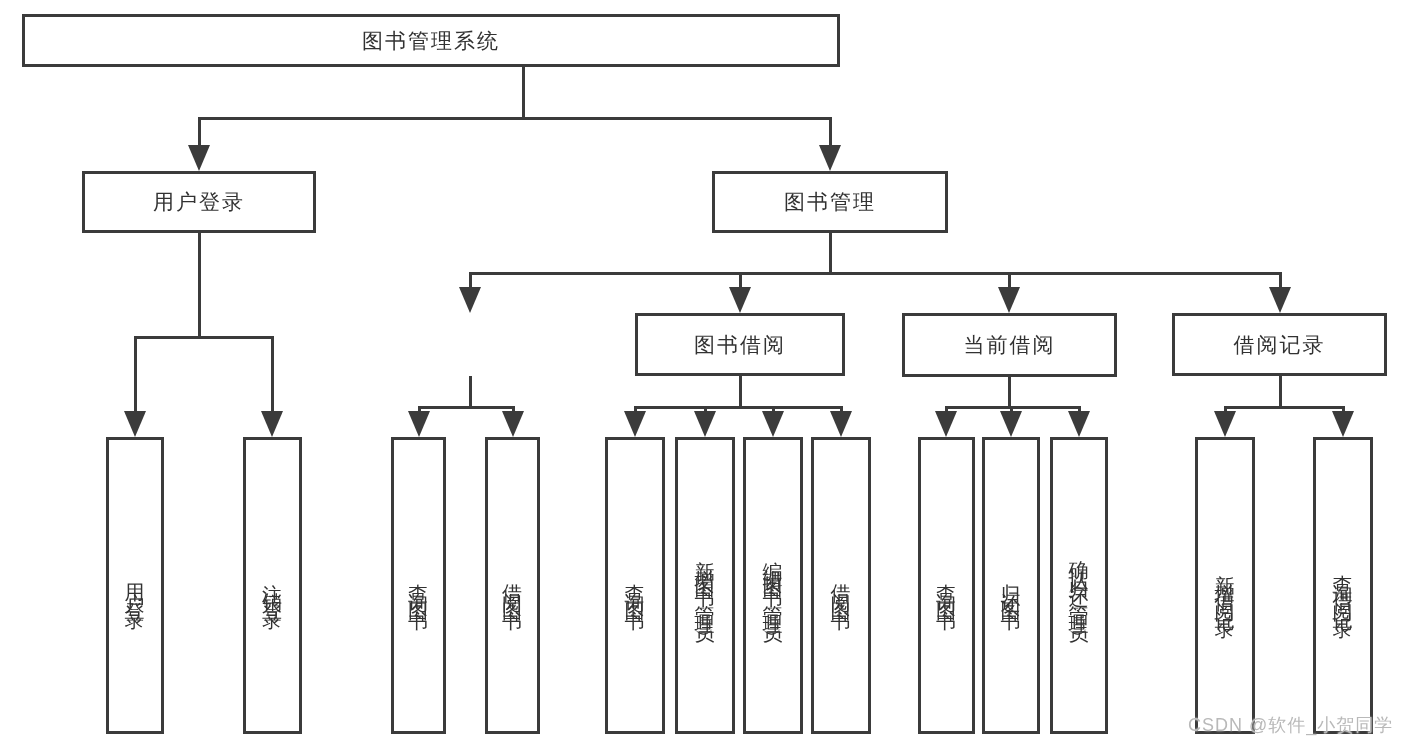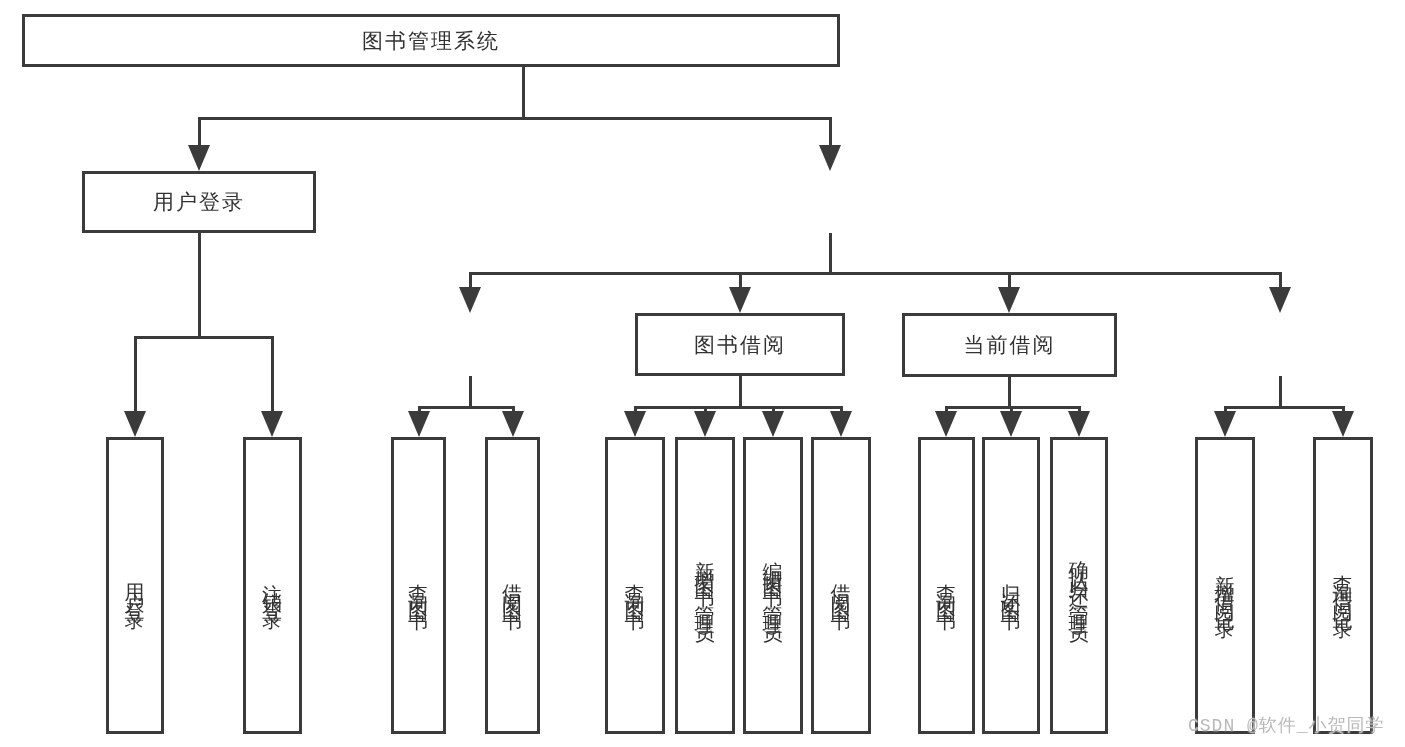--- a/index.html
+++ b/index.html
@@ -53,38 +53,38 @@
   }
   .watermark{
     position:absolute;
     left:1188px;top:713px;
     font-size:18px;
     letter-spacing:1px;
     color:var(--wm);
     text-shadow:0 0 2px #ffffff;
     z-index:5;
     white-space:nowrap;
-    font-family:Liberation Mono, monospace;
   }
 </style>
 </head>
 <body>
 
 <div id="canvas">
 
   <div class="node" style="left:22px;top:14px;width:818px;height:53px">图书管理系统</div>
 
   <div class="line v" style="left:521.5px;top:67px;height:50px"></div>
   <div class="line h" style="left:197.5px;top:117px;width:634px"></div>
   <div class="line v" style="left:197.5px;top:117px;height:30px"></div>
   <div class="line v" style="left:828.5px;top:117px;height:30px"></div>
   <div class="arrow" style="left:188px;top:145px"></div>
   <div class="arrow" style="left:819px;top:145px"></div>
 
   <div class="node" style="left:82px;top:171px;width:234px;height:62px">用户登录</div>
+  <div class="node" style="left:712px;top:171px;width:236px;height:62px">图书管理</div>
 
   <div class="line v" style="left:197.5px;top:233px;height:106px"></div>
   <div class="line h" style="left:133.5px;top:336px;width:140px"></div>
   <div class="line v" style="left:133.5px;top:336px;height:77px"></div>
   <div class="line v" style="left:270.5px;top:336px;height:77px"></div>
   <div class="arrow" style="left:124px;top:411px"></div>
   <div class="arrow" style="left:261px;top:411px"></div>
 
   <div class="line v" style="left:828.5px;top:233px;height:42px"></div>
   <div class="line h" style="left:468.5px;top:272px;width:813px"></div>
@@ -92,20 +92,21 @@
   <div class="line v" style="left:738.5px;top:272px;height:17px"></div>
   <div class="line v" style="left:1007.5px;top:272px;height:17px"></div>
   <div class="line v" style="left:1278.5px;top:272px;height:17px"></div>
   <div class="arrow" style="left:459px;top:287px"></div>
   <div class="arrow" style="left:729px;top:287px"></div>
   <div class="arrow" style="left:998px;top:287px"></div>
   <div class="arrow" style="left:1269px;top:287px"></div>
 
   <div class="node" style="left:902px;top:313px;width:215px;height:64px">当前借阅</div>
   <div class="node" style="left:635px;top:313px;width:210px;height:63px">图书借阅</div>
+  <div class="node" style="left:1172px;top:313px;width:215px;height:63px">借阅记录</div>
 
   <div class="line v" style="left:468.5px;top:376px;height:33px"></div>
   <div class="line h" style="left:417.5px;top:406px;width:97px"></div>
   <div class="line v" style="left:417.5px;top:406px;height:7px"></div>
   <div class="line v" style="left:511.5px;top:406px;height:7px"></div>
   <div class="arrow" style="left:408px;top:411px"></div>
   <div class="arrow" style="left:502px;top:411px"></div>
 
   <div class="line v" style="left:738.5px;top:376px;height:33px"></div>
   <div class="line h" style="left:633.5px;top:406px;width:209px"></div>

